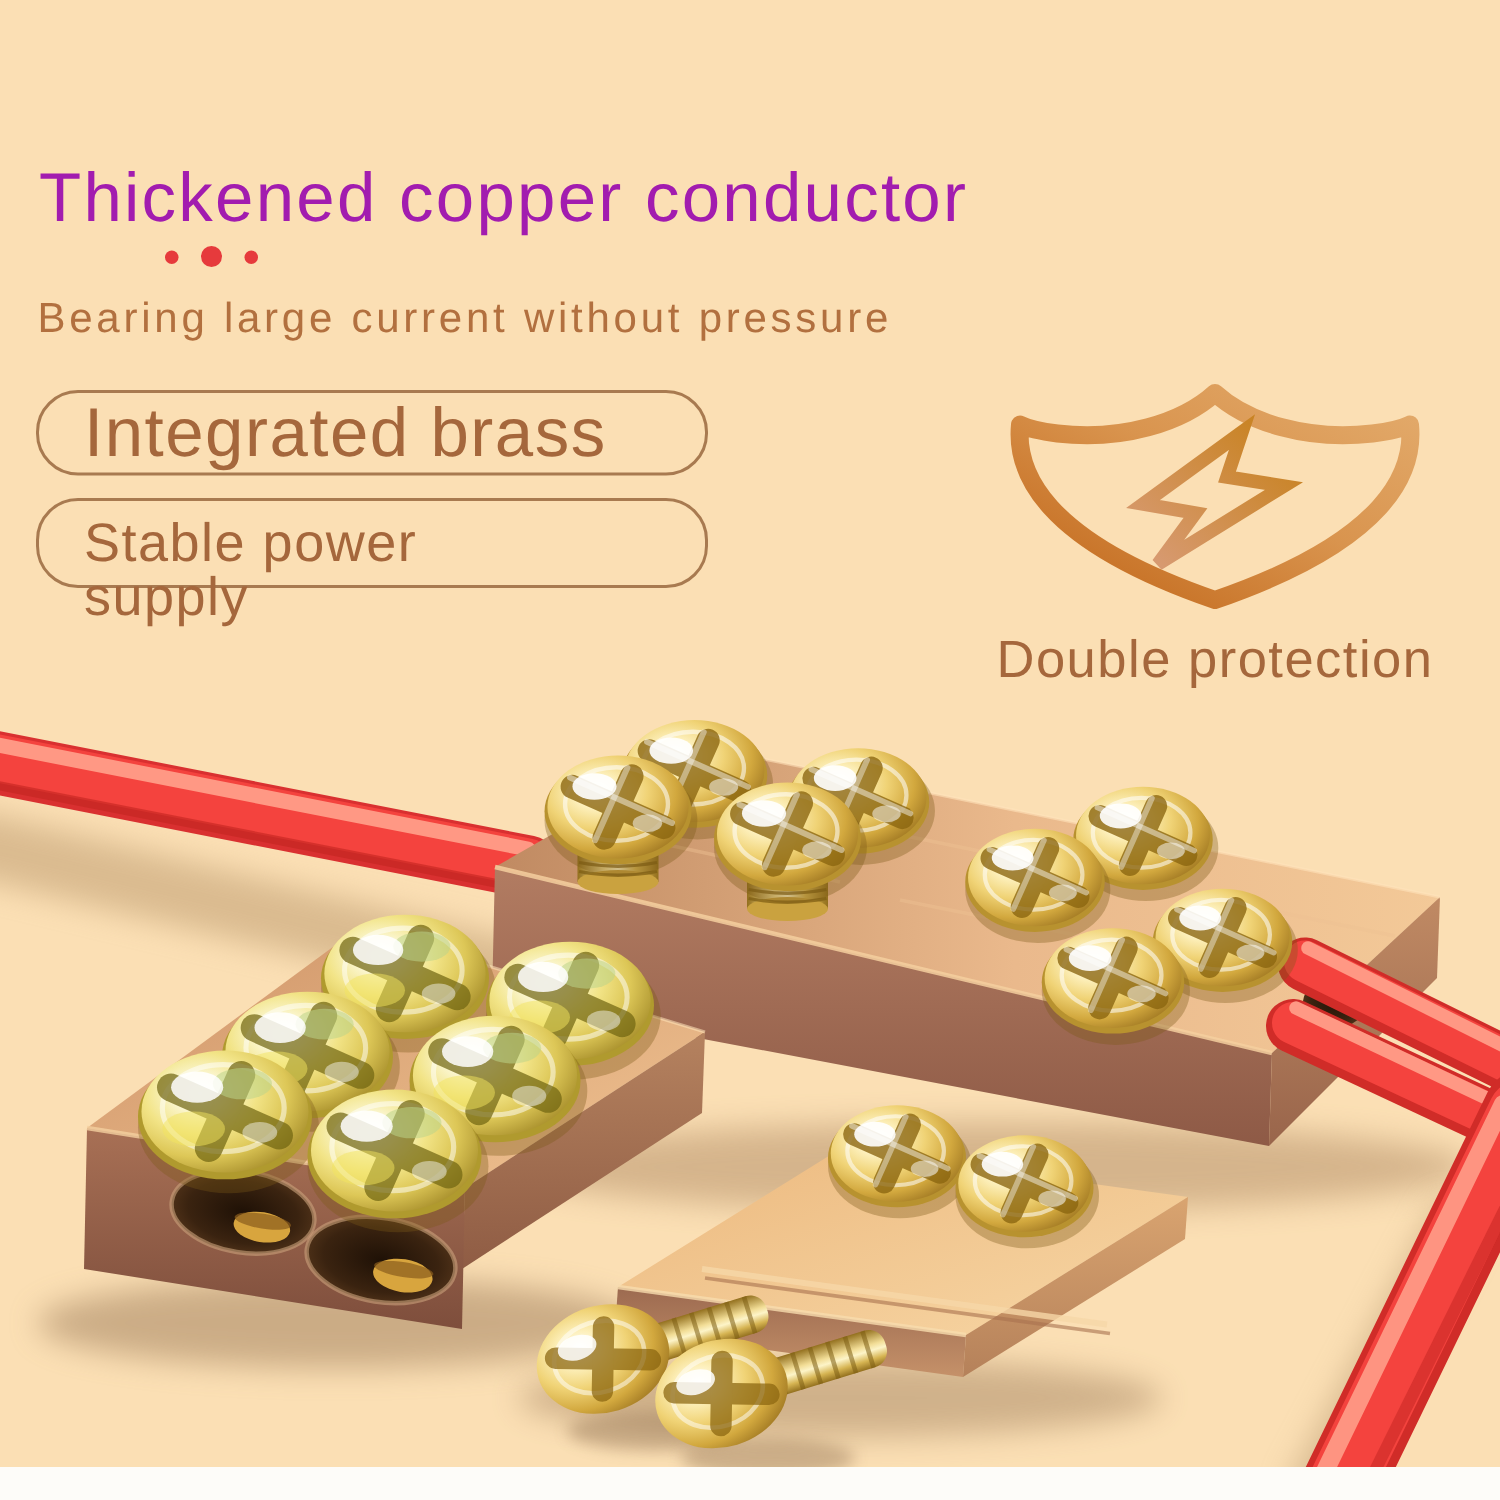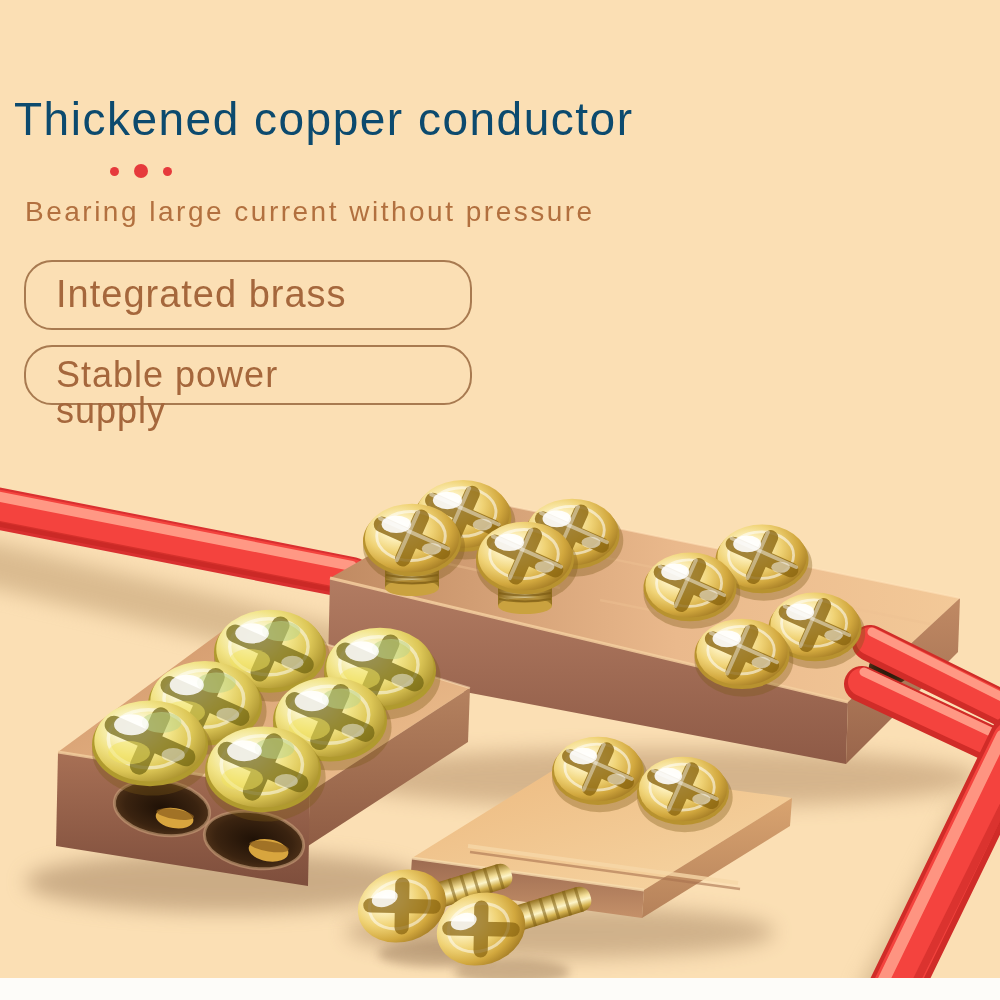--- a/index.html
+++ b/index.html
@@ -1,29 +1,29 @@
 <!DOCTYPE html>
 <html><head>
 <meta charset="utf-8">
 <style>
   html,body{margin:0;padding:0;}
   body{width:1000px;height:1000px;overflow:hidden;font-family:"Liberation Sans",sans-serif;}
   .stage{position:relative;width:1000px;height:1000px;background:#fbdfb4;overflow:hidden;}
   .scene{position:absolute;left:0;top:0;}
-  .title{position:absolute;left:14px;top:92px;margin:0;font-size:46px;font-weight:normal;
-         letter-spacing:1.5px;color:#0c4a6e;white-space:nowrap;}
+  .title{position:absolute;left:14px;top:92px;margin:12px;font-size:46px;font-weight:normal;
+         letter-spacing:1.5px;color:#a21caf;white-space:nowrap;}
   .dots{position:absolute;left:110px;top:162px;height:18px;display:flex;align-items:center;gap:15px;}
   .dot{background:#e63a3c;border-radius:50%;}
   .dot.small{width:9px;height:9px;}
   .dot.big{width:14px;height:14px;}
   .subtitle{position:absolute;left:25px;top:196px;margin:0;font-size:28px;font-weight:normal;
             letter-spacing:2.5px;color:#b2703f;white-space:nowrap;}
   .badges{position:absolute;left:24px;top:260px;width:448px;display:flex;flex-direction:column;gap:15px;}
-  .badge{box-sizing:border-box;border:2px solid #a87a50;border-radius:28px;height:70px;
-         display:flex;align-items:center;padding:0 10px 0 30px;font-size:38px;color:#a5673c;
+  .badge{box-sizing:border-box;border:2px solid #a87a50;border-radius:28px;height:57px;
+         display:flex;align-items:center;padding:0 10px 0 30px;font-size:46px;color:#a5673c;
          letter-spacing:1px;line-height:0.98;background:transparent;}
   .badge.two-line{height:60px;font-size:36px;}
   .badge.two-line span{display:block;max-width:280px;margin-top:35px;}
   .protection{position:absolute;left:640px;top:252px;width:340px;text-align:center;}
   .protection svg{display:block;margin:0 auto;}
   .protection-caption{margin-top:10px;font-size:35px;color:#a5673c;letter-spacing:1px;white-space:nowrap;}
 </style>
 </head>
 <body>
 
@@ -274,14 +274,32 @@
 
   <div class="badges">
     <div class="badge">
       <span>Integrated brass</span>
     </div>
     <div class="badge two-line">
       <span>Stable power supply</span>
     </div>
   </div>
 
+  <div class="protection">
+    <svg width="300" height="158" viewBox="0 0 300 158" aria-hidden="true">
+      <defs>
+        <linearGradient id="gShield" x1="0" y1="1" x2="1" y2="0">
+          <stop offset="0" stop-color="#c06416"></stop>
+            <stop offset="0.55" stop-color="#d9944e"></stop>
+            <stop offset="1" stop-color="#e3ab6c"></stop>
+        </linearGradient>
+        <linearGradient id="gBolt" x1="0" y1="1" x2="1" y2="0">
+          <stop offset="0" stop-color="#d89b75"></stop>
+            <stop offset="1" stop-color="#c8821f"></stop>
+        </linearGradient>
+      </defs>
+      <path d="M150,10 C128,30 88,42 45,37 C33,35.5 24,33 20,31 C17,62 34,108 150,148 C266,108 283,62 280,31 C276,33 267,35.5 255,37 C212,42 172,30 150,10 Z" fill="none" stroke="url(#gShield)" stroke-width="12" stroke-linejoin="round"></path>
+      <path d="M168,36 L102,84 L137,90 L112,124 L196,72 L158,66 Z" fill="none" stroke="url(#gBolt)" stroke-width="9" stroke-linejoin="miter"></path>
+    </svg>
+    <div class="protection-caption">Double protection</div>
+  </div>
 
 </div>
 
 </body></html>

